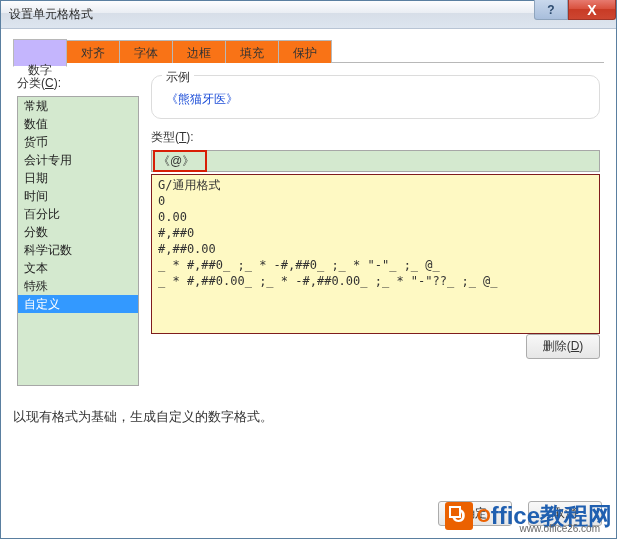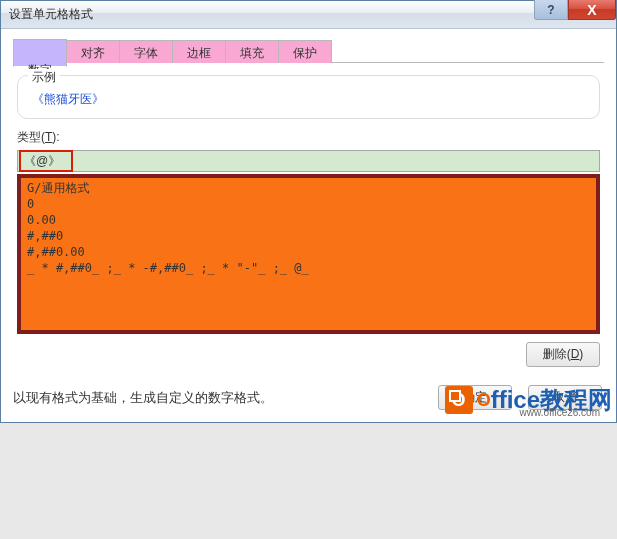--- a/index.html
+++ b/index.html
@@ -7,21 +7,21 @@
       font-family: "Microsoft YaHei", "SimSun", Tahoma, sans-serif;
       font-size: 12px;
       background: #e8e8e8;
       width: 617px;
       height: 539px;
       overflow: hidden;
       position: relative;
     }
     .window {
       width: 617px;
-      height: 423px;
+      height: 539px;
       background: #fff;
       border: 1px solid #5a7fa0;
       position: relative;
     }
     .titlebar {
       height: 28px;
       background: linear-gradient(to bottom, #fdfdfe 0%, #e9edf3 45%, #d7dee8 46%, #dde5ef 100%);
       border-bottom: 1px solid #b8c4d4;
       display: flex;
       align-items: center;
@@ -69,21 +69,21 @@
     }
     .tabs {
       display: flex;
       border-bottom: 1px solid #b8b8b8;
       height: 24px;
     }
     .tab {
       padding: 4px 14px;
       border: 1px solid #b8b8b8;
       border-bottom: none;
-      background: #f9a8d4;
+      background: #f97316;
       margin-right: -1px;
       cursor: pointer;
       position: relative;
       top: 1px;
       color: #333;
     }
     .tab.active {
       background: #c4b5fd;
       border-bottom: 1px solid #fff;
       top: 0px;
@@ -147,38 +147,38 @@
     .red-highlight {
       position: absolute;
       border: 2px solid #d81e06;
       left: 2px;
       top: 0px;
       width: 54px;
       height: 22px;
       pointer-events: none;
     }
     .format-list {
-      border: 4px solid #7f1d1d;
-      background: #f97316;
+      border: 1px solid #7f1d1d;
+      background: #fef9c3;
       height: 160px;
       overflow-y: scroll;
       padding: 2px 0;
     }
     .format-item {
       padding: 0px 6px;
       color: #333;
       font-family: "SimSun", monospace;
       line-height: 16px;
       white-space: nowrap;
       cursor: pointer;
     }
     .btn-row {
       display: flex;
       justify-content: flex-end;
-      margin-top: 8px;
+      margin-top: 0;
     }
     .btn {
       min-width: 74px;
       padding: 3px 14px;
       border: 1px solid #acacac;
       background: linear-gradient(to bottom, #f8f8f8, #e6e6e6);
       border-radius: 3px;
       cursor: pointer;
       font-size: 12px;
       font-family: inherit;
@@ -244,20 +244,39 @@
         <div class="tab active">数字</div>
         <div class="tab">对齐</div>
         <div class="tab">字体</div>
         <div class="tab">边框</div>
         <div class="tab">填充</div>
         <div class="tab">保护</div>
       </div>
 
     <div class="content">
 
+      <div class="left-col">
+        <span class="section-label">
+          <span>分类(</span><span class="u">C</span><span>):</span>
+        </span>
+        <div class="category-list" id="category-list">
+            <div class="category-item">常规</div>
+            <div class="category-item">数值</div>
+            <div class="category-item">货币</div>
+            <div class="category-item">会计专用</div>
+            <div class="category-item">日期</div>
+            <div class="category-item">时间</div>
+            <div class="category-item">百分比</div>
+            <div class="category-item">分数</div>
+            <div class="category-item">科学记数</div>
+            <div class="category-item">文本</div>
+            <div class="category-item">特殊</div>
+            <div class="category-item selected">自定义</div>
+          </div>
+      </div>
 
       <div class="right-col">
 
         <div class="example-box">
           <span class="example-legend">示例</span>
           <div class="example-value">《熊猫牙医》</div>
         </div>
 
         <span class="section-label">
           <span>类型(</span><span class="u">T</span><span>):</span>
@@ -268,20 +287,21 @@
           <div class="red-highlight"></div>
         </div>
 
         <div class="format-list" id="format-list">
             <div class="format-item">G/通用格式</div>
             <div class="format-item">0</div>
             <div class="format-item">0.00</div>
             <div class="format-item">#,##0</div>
             <div class="format-item">#,##0.00</div>
             <div class="format-item">_ * #,##0_ ;_ * -#,##0_ ;_ * "-"_ ;_ @_ </div>
+            <div class="format-item">_ * #,##0.00_ ;_ * -#,##0.00_ ;_ * "-"??_ ;_ @_ </div>
           </div>
 
         <div class="btn-row">
           <button class="btn">
             <span>删除(</span><span class="u">D</span><span>)</span>
           </button>
         </div>
 
       </div>
     </div>

